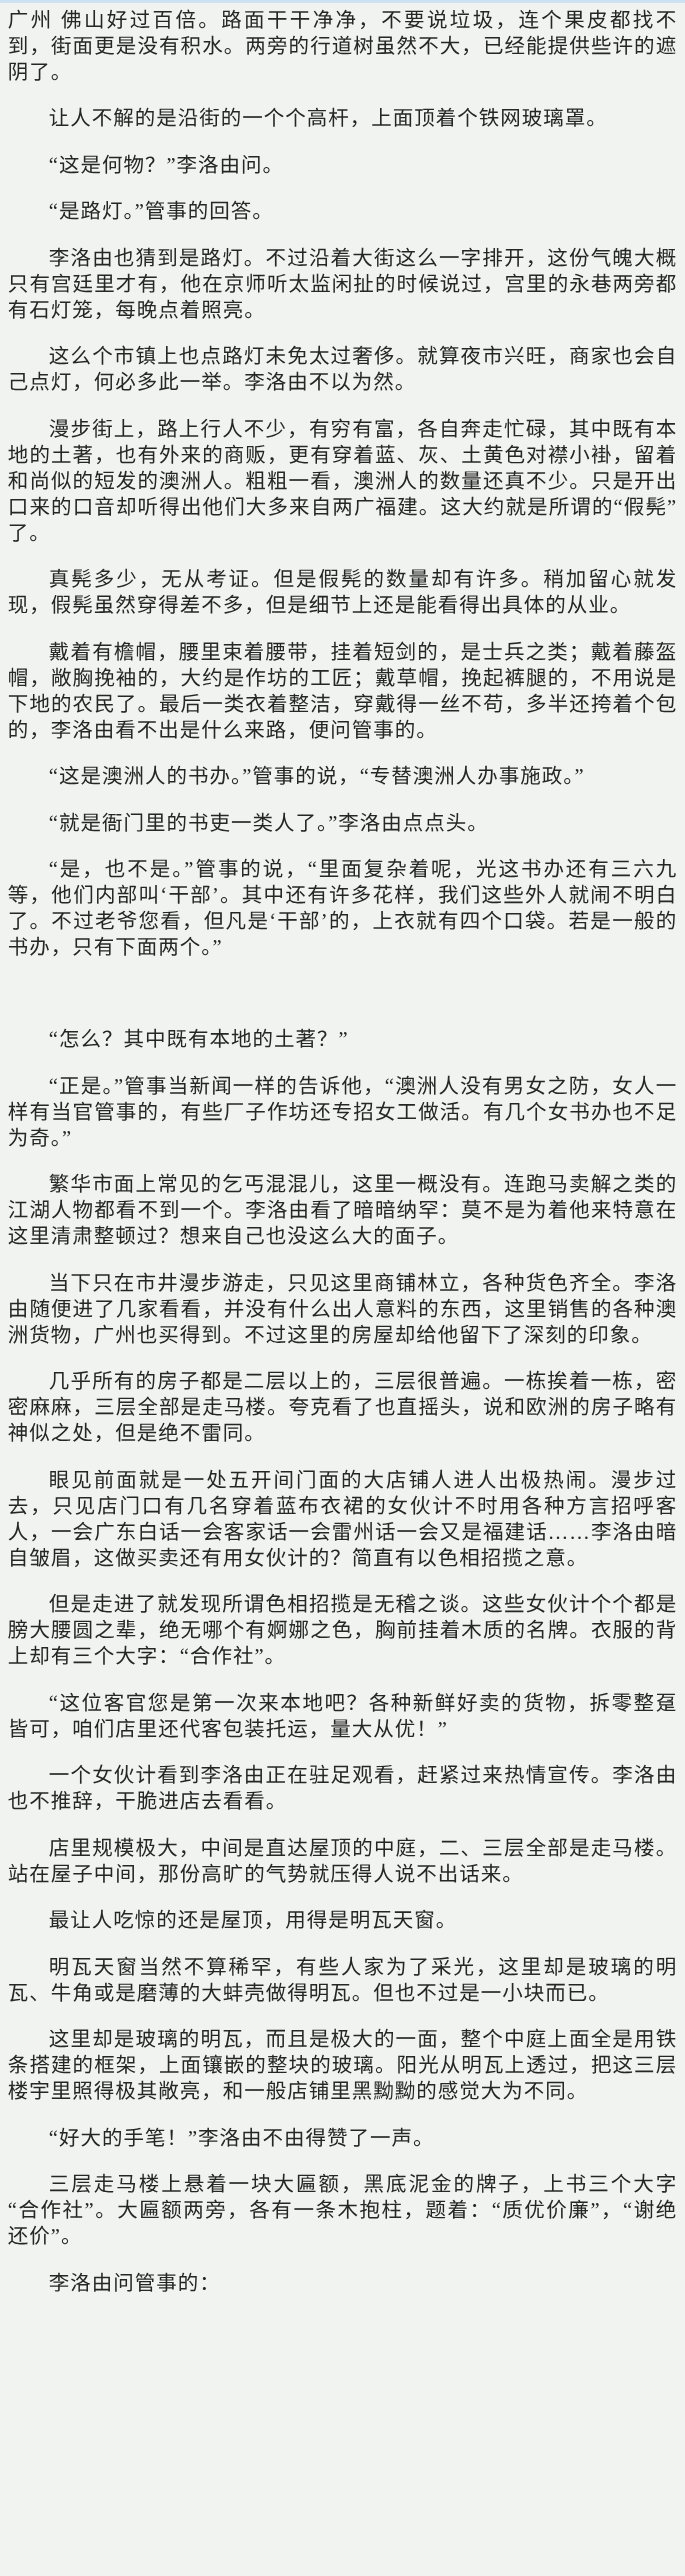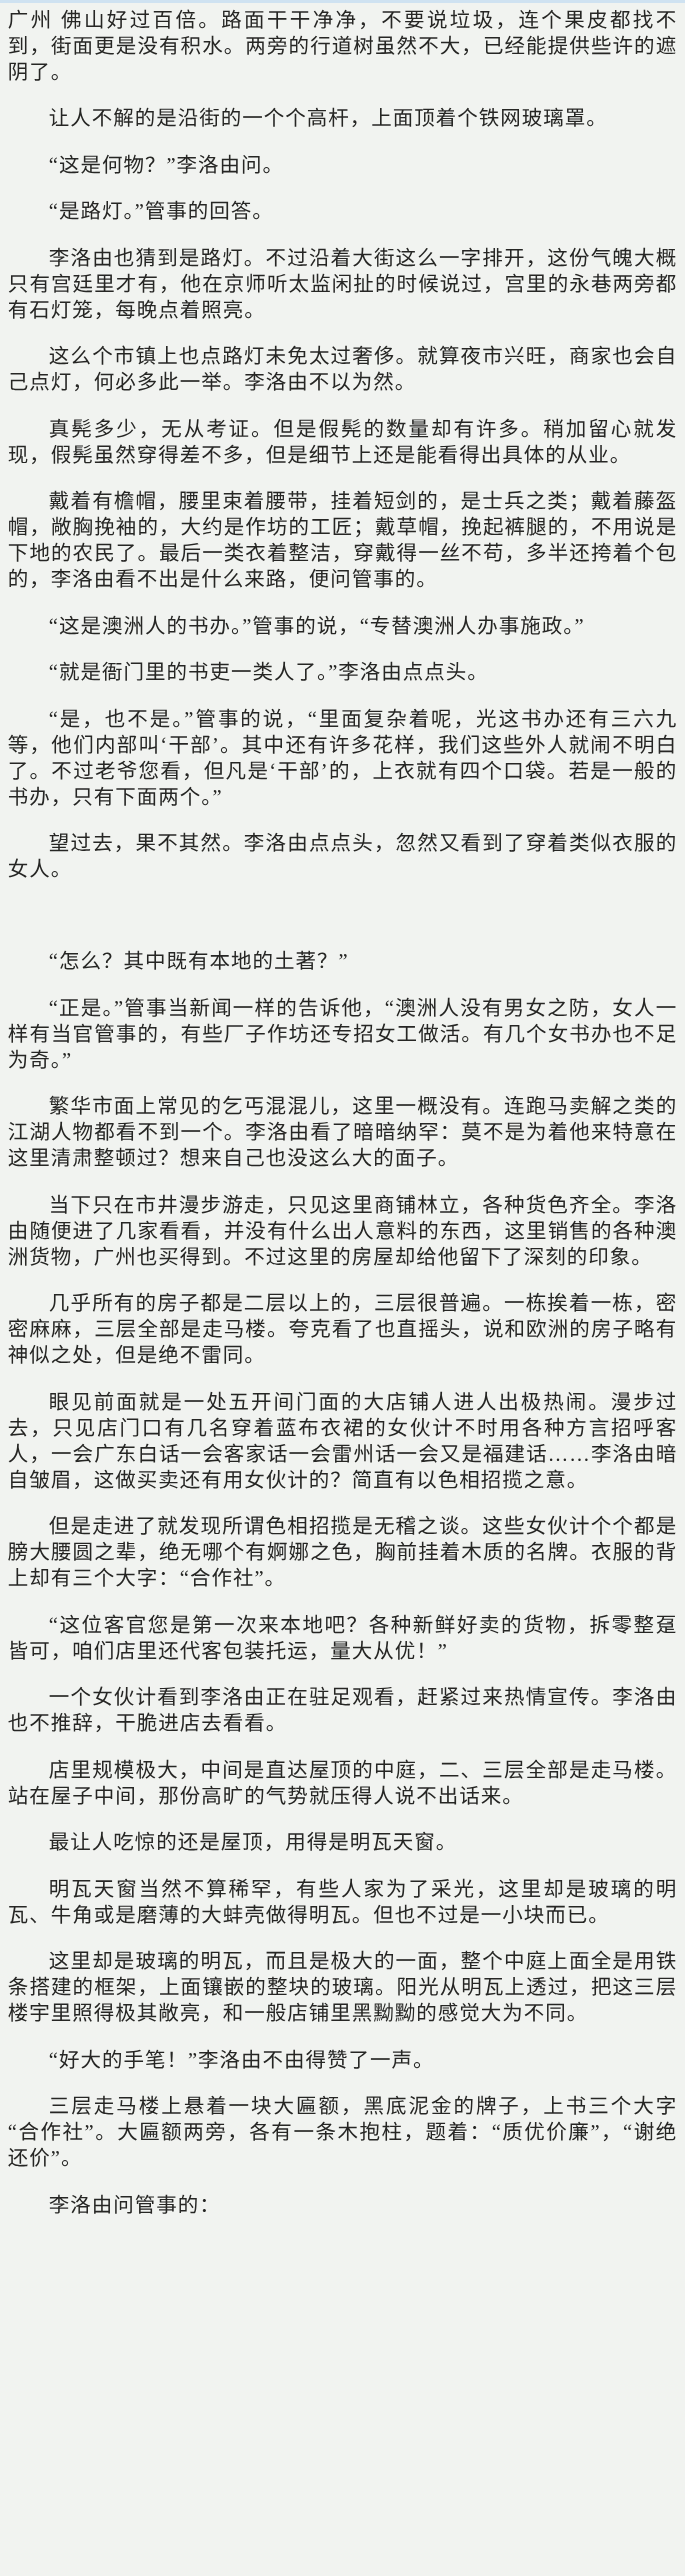--- a/index.html
+++ b/index.html
@@ -45,26 +45,26 @@
 
 <div class="top-strip" style="background: rgb(207, 226, 241);"></div>
 
 <main class="doc" style="color: rgb(38, 38, 36);">
     <p class="para no-indent">广州 佛山好过百倍。路面干干净净，不要说垃圾，连个果皮都找不到，街面更是没有积水。两旁的行道树虽然不大，已经能提供些许的遮阴了。</p>
     <p class="para">让人不解的是沿街的一个个高杆，上面顶着个铁网玻璃罩。</p>
     <p class="para">“这是何物？”李洛由问。</p>
     <p class="para">“是路灯。”管事的回答。</p>
     <p class="para">李洛由也猜到是路灯。不过沿着大街这么一字排开，这份气魄大概只有宫廷里才有，他在京师听太监闲扯的时候说过，宫里的永巷两旁都有石灯笼，每晚点着照亮。</p>
     <p class="para">这么个市镇上也点路灯未免太过奢侈。就算夜市兴旺，商家也会自己点灯，何必多此一举。李洛由不以为然。</p>
+    <p class="para">漫步街上，路上行人不少，有穷有富，各自奔走忙碌，其中既有本地的土著，也有外来的商贩，更有穿着蓝、灰、土黄色对襟小褂，留着和尚似的短发的澳洲人。粗粗一看，澳洲人的数量还真不少。只是开出口来的口音却听得出他们大多来自两广福建。这大约就是所谓的“假髡”了。</p>
     <p class="para">真髡多少，无从考证。但是假髡的数量却有许多。稍加留心就发现，假髡虽然穿得差不多，但是细节上还是能看得出具体的从业。</p>
     <p class="para">戴着有檐帽，腰里束着腰带，挂着短剑的，是士兵之类；戴着藤盔帽，敞胸挽袖的，大约是作坊的工匠；戴草帽，挽起裤腿的，不用说是下地的农民了。最后一类衣着整洁，穿戴得一丝不苟，多半还挎着个包的，李洛由看不出是什么来路，便问管事的。</p>
     <p class="para">“这是澳洲人的书办。”管事的说，“专替澳洲人办事施政。”</p>
     <p class="para">“就是衙门里的书吏一类人了。”李洛由点点头。</p>
     <p class="para">“是，也不是。”管事的说，“里面复杂着呢，光这书办还有三六九等，他们内部叫‘干部’。其中还有许多花样，我们这些外人就闹不明白了。不过老爷您看，但凡是‘干部’的，上衣就有四个口袋。若是一般的书办，只有下面两个。”</p>
-    <p class="para">望过去，果不其然。李洛由点点头，忽然又看到了穿着类似衣服的女人。</p>
     <p class="para extra-gap">“怎么？其中既有本地的土著？”</p>
     <p class="para">“正是。”管事当新闻一样的告诉他，“澳洲人没有男女之防，女人一样有当官管事的，有些厂子作坊还专招女工做活。有几个女书办也不足为奇。”</p>
     <p class="para">繁华市面上常见的乞丐混混儿，这里一概没有。连跑马卖解之类的江湖人物都看不到一个。李洛由看了暗暗纳罕：莫不是为着他来特意在这里清肃整顿过？想来自己也没这么大的面子。</p>
     <p class="para">当下只在市井漫步游走，只见这里商铺林立，各种货色齐全。李洛由随便进了几家看看，并没有什么出人意料的东西，这里销售的各种澳洲货物，广州也买得到。不过这里的房屋却给他留下了深刻的印象。</p>
     <p class="para">几乎所有的房子都是二层以上的，三层很普遍。一栋挨着一栋，密密麻麻，三层全部是走马楼。夸克看了也直摇头，说和欧洲的房子略有神似之处，但是绝不雷同。</p>
     <p class="para">眼见前面就是一处五开间门面的大店铺人进人出极热闹。漫步过去，只见店门口有几名穿着蓝布衣裙的女伙计不时用各种方言招呼客人，一会广东白话一会客家话一会雷州话一会又是福建话……李洛由暗自皱眉，这做买卖还有用女伙计的？简直有以色相招揽之意。</p>
     <p class="para">但是走进了就发现所谓色相招揽是无稽之谈。这些女伙计个个都是膀大腰圆之辈，绝无哪个有婀娜之色，胸前挂着木质的名牌。衣服的背上却有三个大字：“合作社”。</p>
     <p class="para">“这位客官您是第一次来本地吧？各种新鲜好卖的货物，拆零整趸皆可，咱们店里还代客包装托运，量大从优！”</p>
     <p class="para">一个女伙计看到李洛由正在驻足观看，赶紧过来热情宣传。李洛由也不推辞，干脆进店去看看。</p>
     <p class="para">店里规模极大，中间是直达屋顶的中庭，二、三层全部是走马楼。站在屋子中间，那份高旷的气势就压得人说不出话来。</p>

